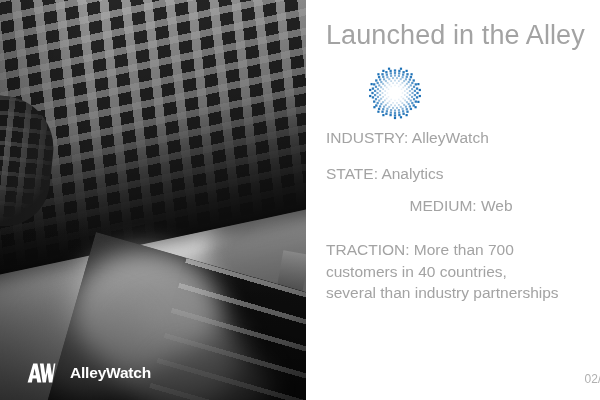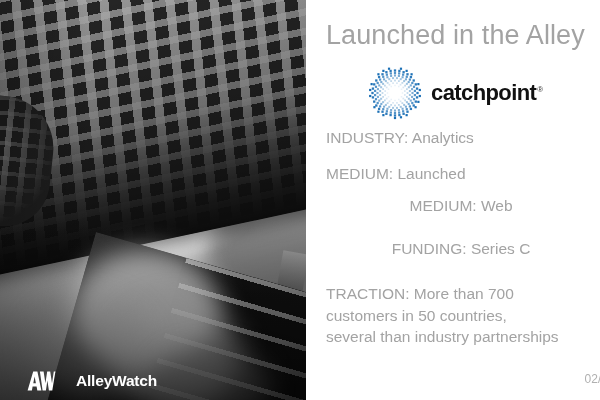--- a/index.html
+++ b/index.html
@@ -145,24 +145,24 @@
     background:
       linear-gradient(to bottom, rgba(0,0,0,0) 55%, rgba(0,0,0,0.55) 100%),
       linear-gradient(to right, rgba(0,0,0,0.25) 0%, rgba(0,0,0,0) 30%);
     pointer-events: none;
   }
 
   
   .aw-logo {
     position: absolute;
     left: 26px;
-    bottom: 8px;
+    bottom: 16px;
     display: flex;
     align-items: center;
-    gap: 20px;
+    gap: 14px;
     z-index: 5;
   }
   .aw-mark {
     display: block;
   }
   .aw-word {
     color: #ffffff;
     font-size: 15.5px;
     font-weight: bold;
     letter-spacing: -0.2px;
@@ -469,32 +469,28 @@
             <rect x="9.32" y="7.19" width="2.20" height="2.20" fill="#1a6fb5" opacity="1.00"></rect>
             <rect x="14.28" y="3.76" width="2.20" height="2.20" fill="#1a6fb5" opacity="1.00"></rect>
             <rect x="19.92" y="1.63" width="2.20" height="2.20" fill="#1a6fb5" opacity="1.00"></rect>
             <rect x="31.88" y="1.63" width="2.20" height="2.20" fill="#1a6fb5" opacity="1.00"></rect>
             <rect x="37.52" y="3.76" width="2.20" height="2.20" fill="#1a6fb5" opacity="1.00"></rect>
             <rect x="42.48" y="7.19" width="2.20" height="2.20" fill="#1a6fb5" opacity="1.00"></rect>
             <rect x="49.28" y="17.03" width="2.20" height="2.20" fill="#1a6fb5" opacity="1.00"></rect>
             <rect x="50.72" y="22.89" width="2.20" height="2.20" fill="#1a6fb5" opacity="1.00"></rect>
           </g>
       </svg>
-      <div class="brand-word">
-        <span>catchpoint</span><span class="reg">®</span>
-      </div>
     </div>
 
     <div class="facts">
-      <div class="fact gap-sm">INDUSTRY: Analytics</div>
-      <div class="fact gap-md">MEDIUM: Launched</div>
+      <div class="fact gap-sm">INDUSTRY: AlleyWatch</div>
+      <div class="fact gap-md">STATE: Analytics</div>
       <div class="fact gap-lg">MEDIUM: Web</div>
-      <div class="fact gap-lg">FUNDING: Series C</div>
       <div class="fact traction">
         <div>TRACTION: More than 700</div>
-        <div>customers in 50 countries,</div>
+        <div>customers in 40 countries,</div>
         <div>several than industry partnerships</div>
       </div>
     </div>
 
     <div class="date">02/2017</div>
   </div>
 </div>
 
 </body></html>

